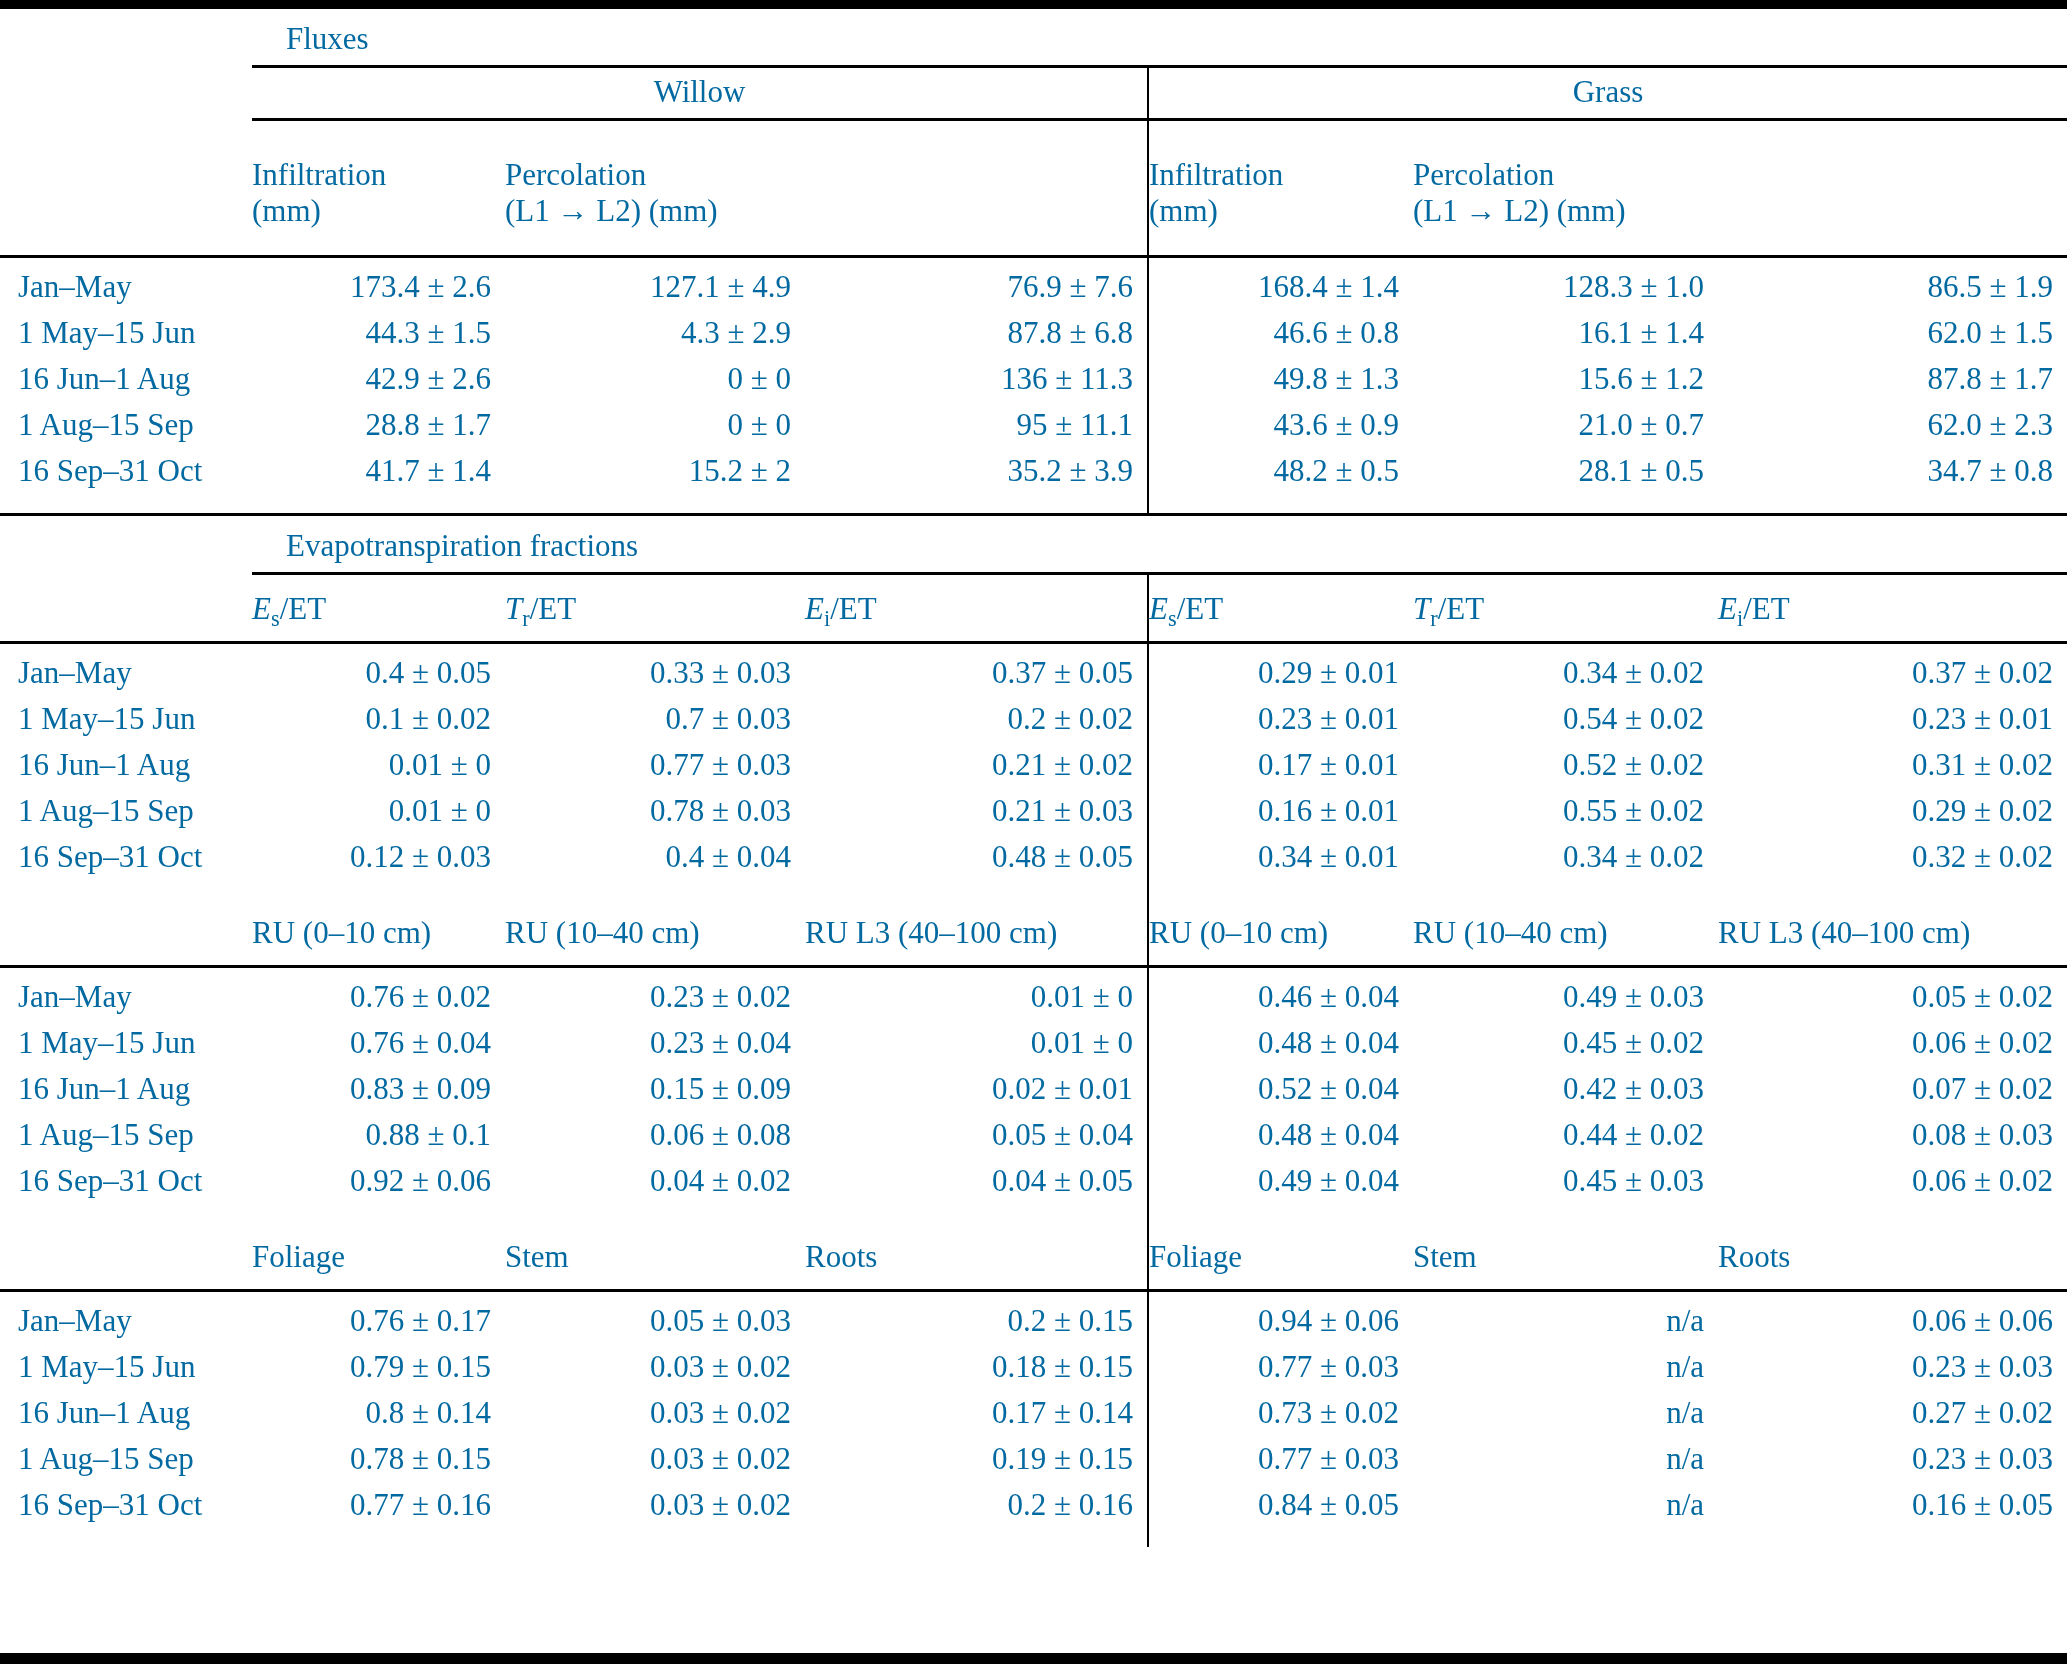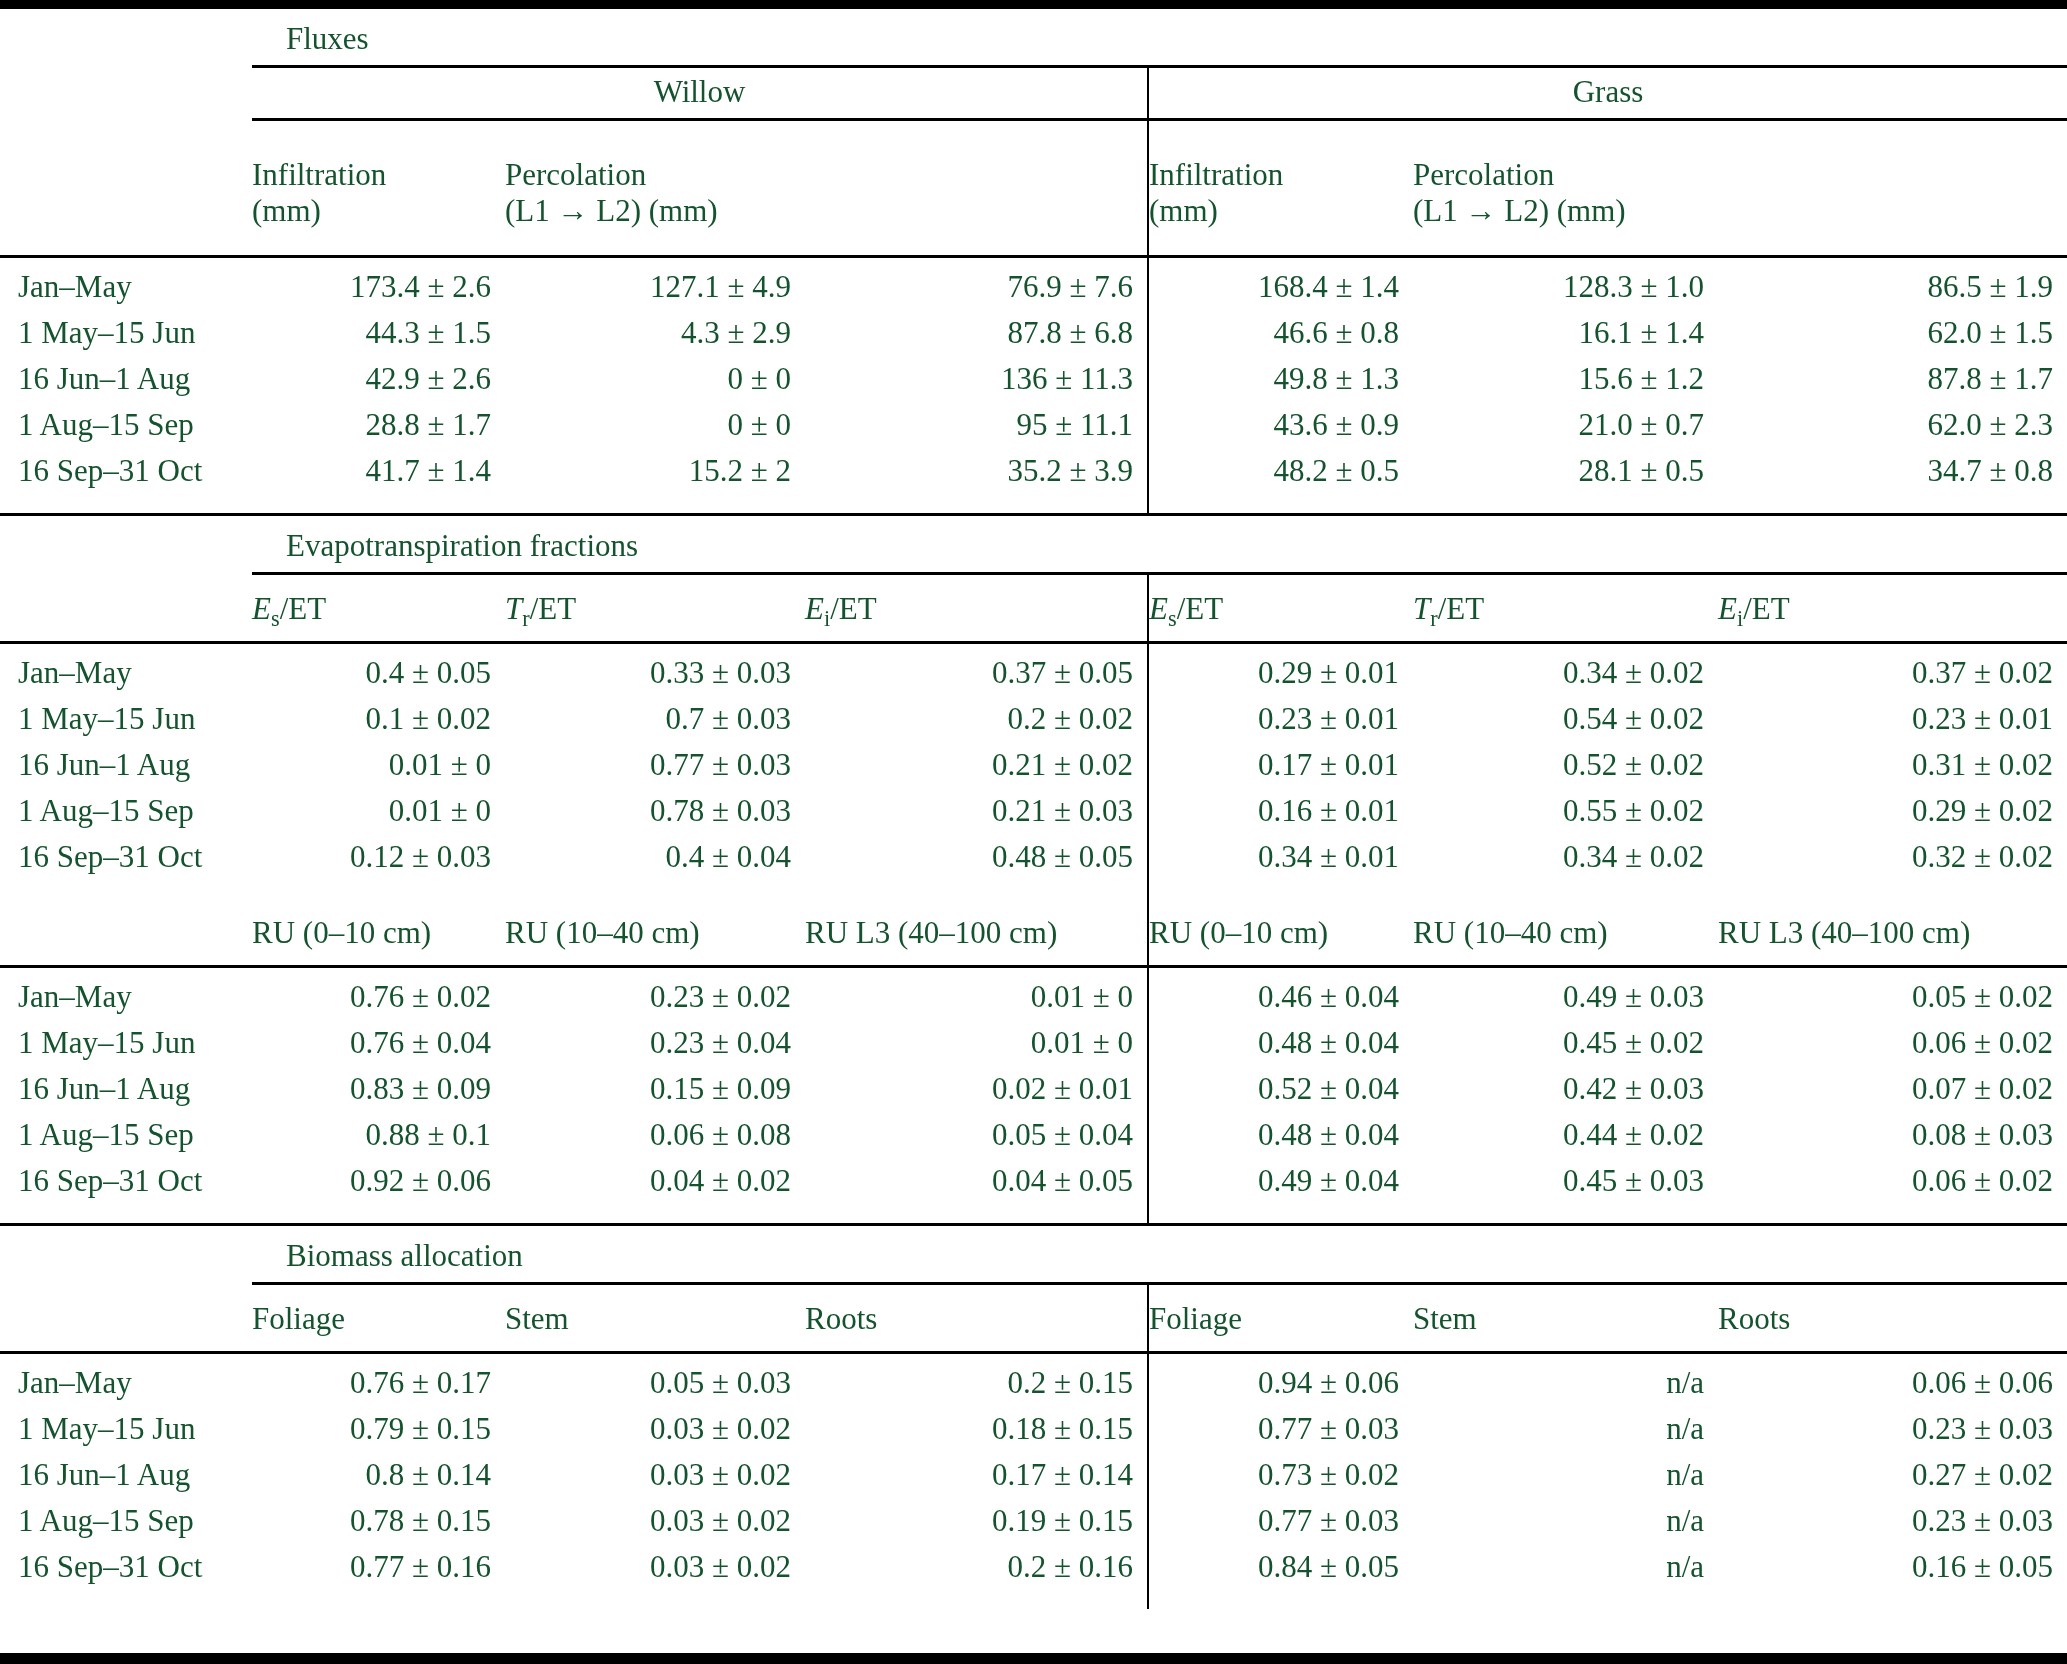--- a/index.html
+++ b/index.html
@@ -1,17 +1,17 @@
 <!DOCTYPE html>
 <html><head>
 <meta charset="utf-8">
 <style>
   html,body{margin:0;padding:0;background:#fff;}
   .container{
-    width:2067px;height:1664px;background:#ffffff;color:#14532d;
+    width:2067px;height:1664px;background:#ffffff;color:#0369a1;
     font-family:"Liberation Serif","DejaVu Serif",serif;font-size:31px;
     box-sizing:border-box;border-bottom:11px solid #000;overflow:hidden;
   }
   table{border-collapse:collapse;table-layout:fixed;width:2067px;}
   td{vertical-align:bottom;line-height:36px;}
   
   col.c0{width:252px;} col.w1{width:253px;} col.w2{width:300px;} col.w3{width:343px;}
   col.w4{width:265px;} col.w5{width:305px;} col.w6{width:349px;}
   
   tr.top-bar td{border-top:9px solid #000;}
@@ -241,26 +241,20 @@
   <tr class="data-row last-data">
     <td class="period">16 Sep–31 Oct</td>
     <td>0.92 ± 0.06</td>
     <td>0.04 ± 0.02</td>
     <td class="divider">0.04 ± 0.05</td>
     <td>0.49 ± 0.04</td>
     <td>0.45 ± 0.03</td>
     <td>0.06 ± 0.02</td>
   </tr>
 
-  <tr class="rule-top">
-    <td></td>
-    <td colspan="6" class="seclabel">
-      <span>Biomass allocation</span>
-    </td>
-  </tr>
 
   <tr class="hdr">
     <td></td>
     <td>Foliage</td>
     <td>Stem</td>
     <td class="divider">Roots</td>
     <td>Foliage</td>
     <td>Stem</td>
     <td>Roots</td>
   </tr>

